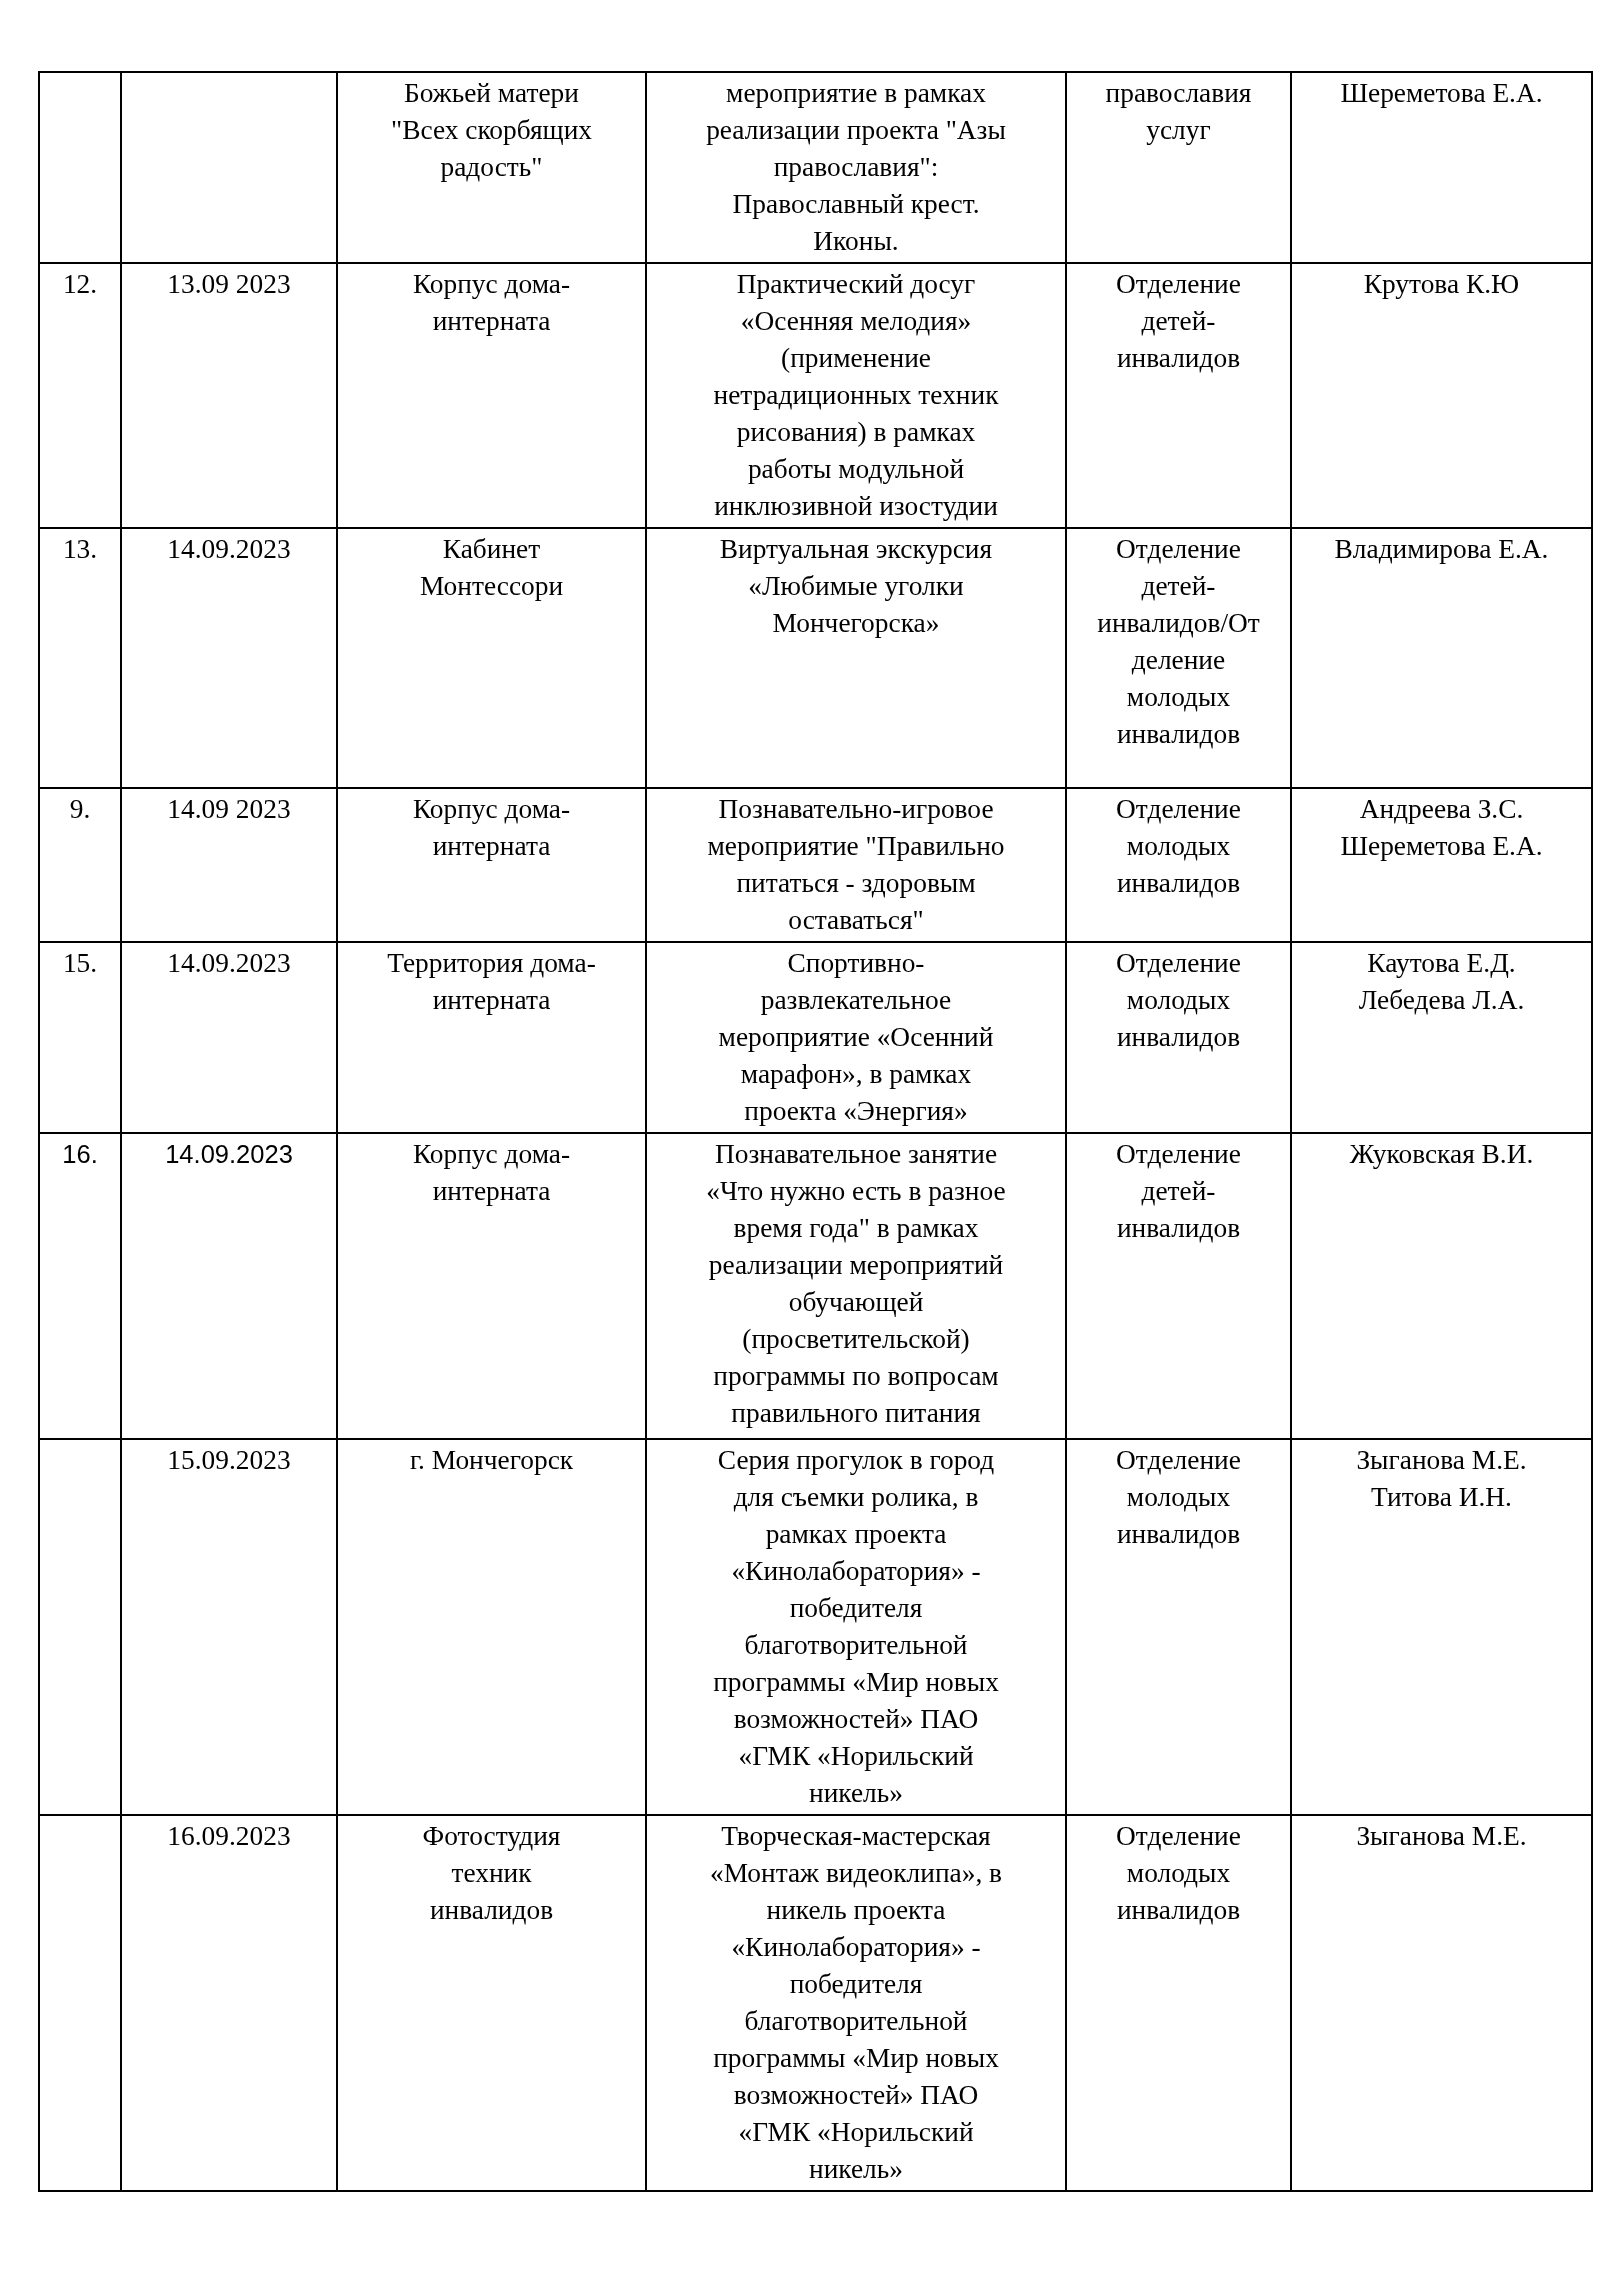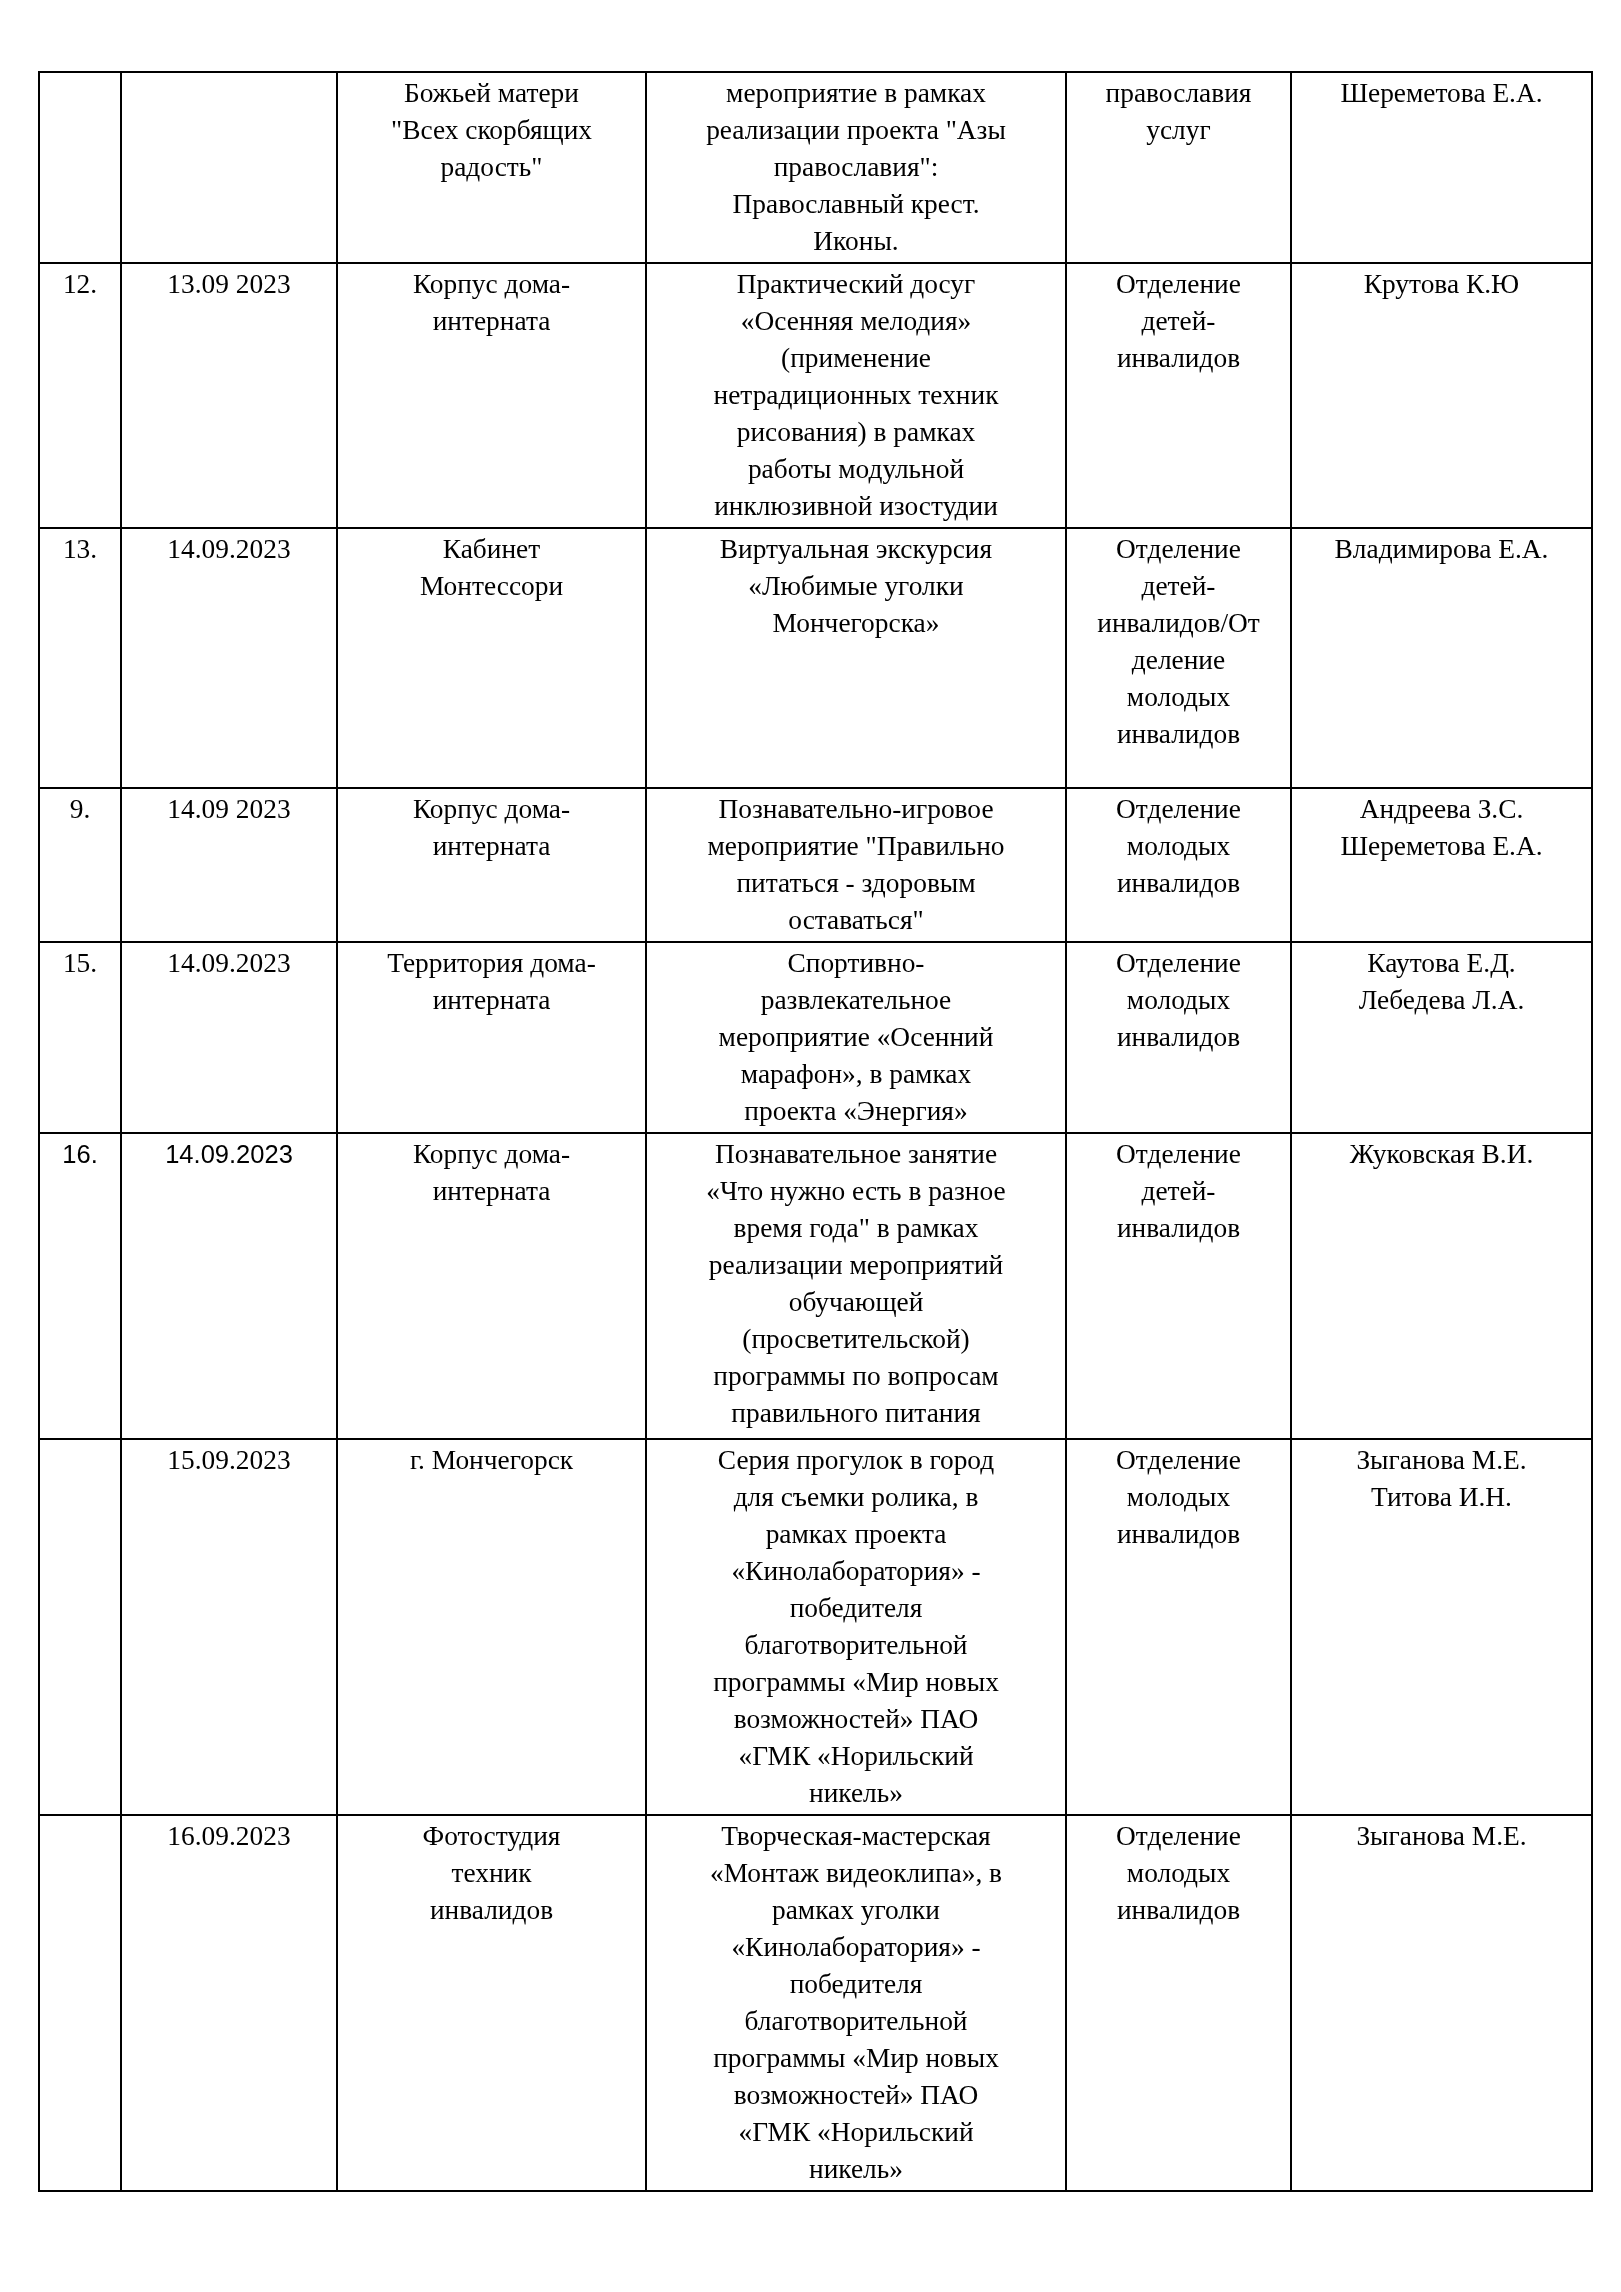--- a/index.html
+++ b/index.html
@@ -180,21 +180,21 @@
 Титова И.Н.</td>
     </tr>
     <tr class="r7">
       <td></td>
       <td>16.09.2023</td>
       <td>Фотостудия
 техник
 инвалидов</td>
       <td>Творческая-мастерская
 «Монтаж видеоклипа», в
-рамках уголки
+никель проекта
 «Кинолаборатория» -
 победителя
 благотворительной
 программы «Мир новых
 возможностей» ПАО
 «ГМК «Норильский
 никель»</td>
       <td>Отделение
 молодых
 инвалидов</td>

